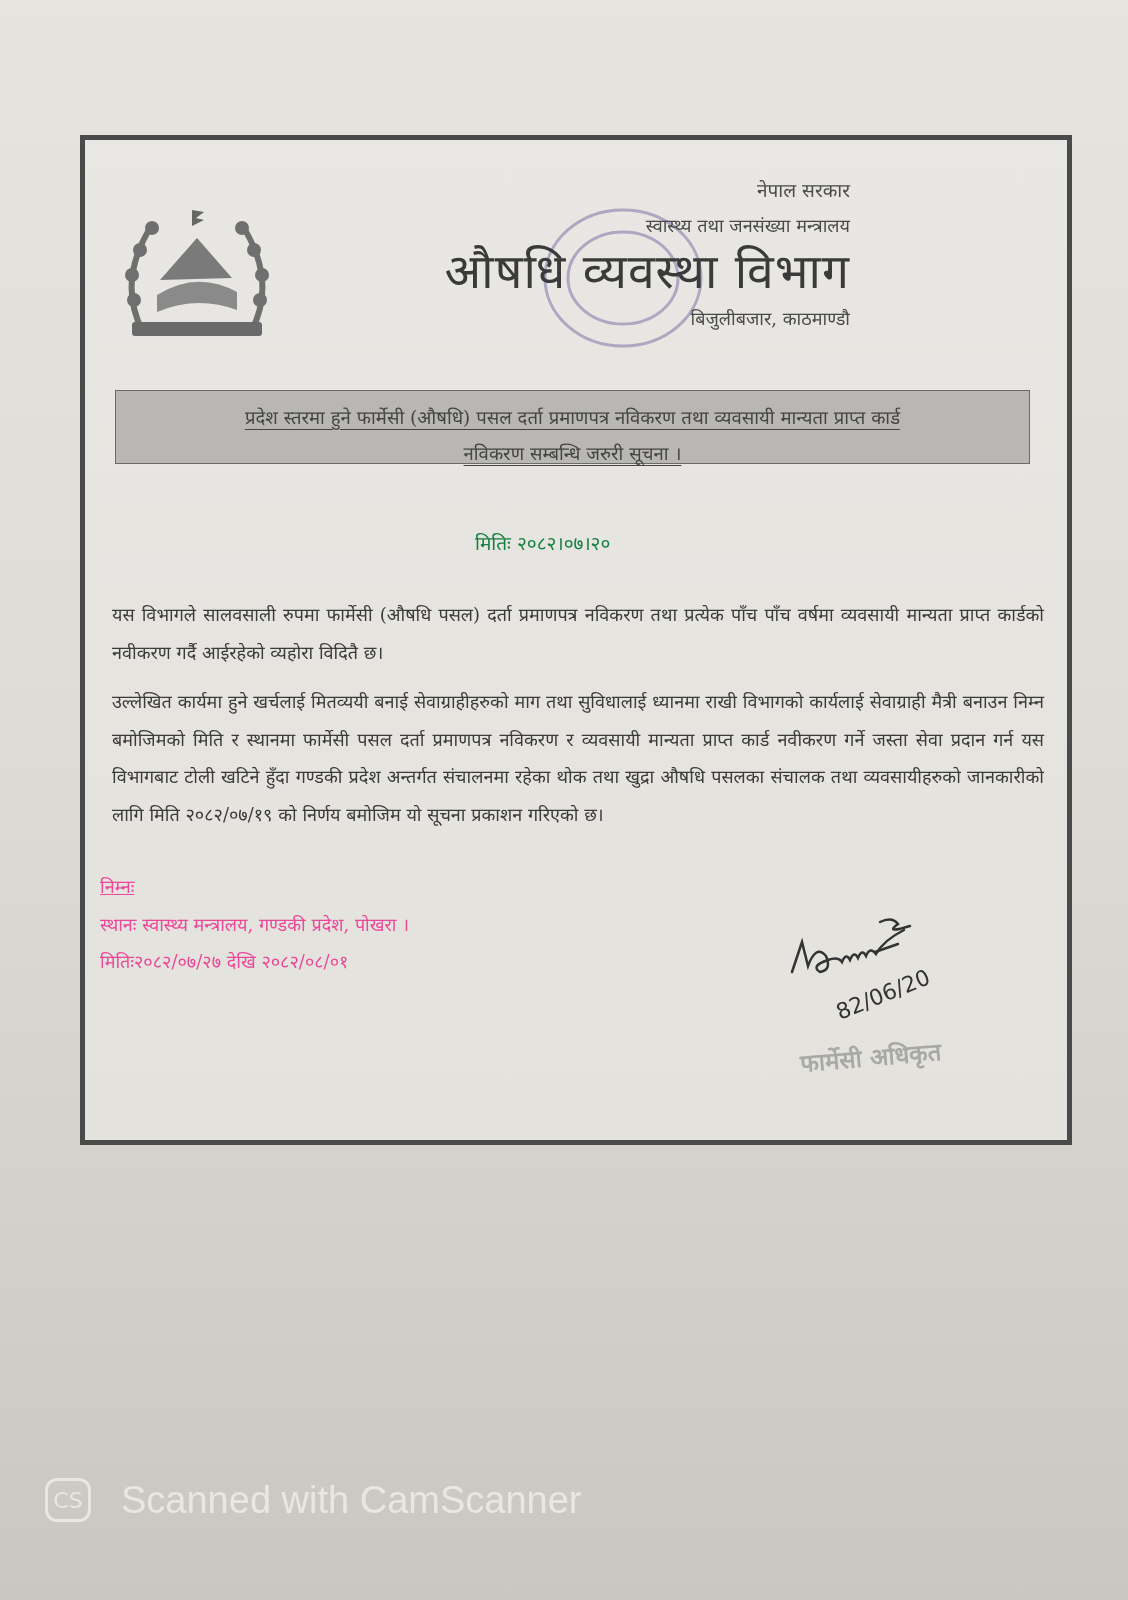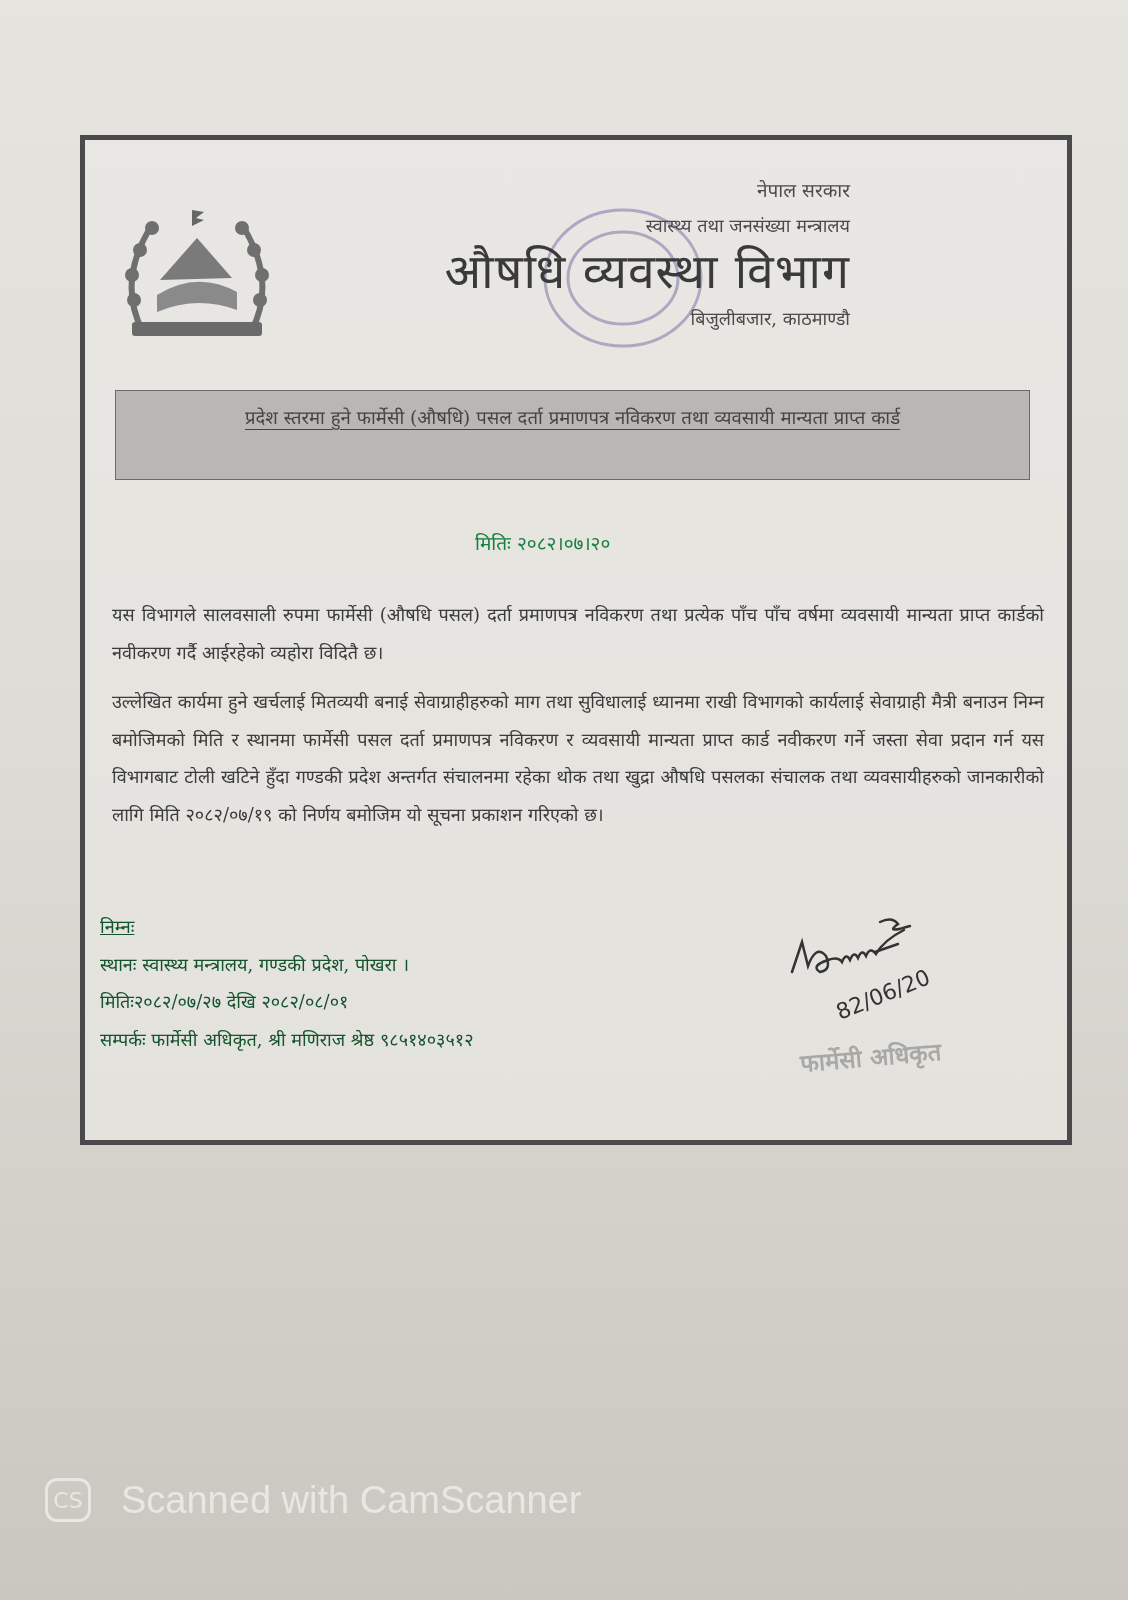--- a/index.html
+++ b/index.html
@@ -14,29 +14,29 @@
     background:linear-gradient(180deg,#e9e7e3,#e4e2dd);
   }
   .emblem{position:absolute;left:112px;top:200px;width:170px;height:155px;}
   .header{position:absolute;left:400px;top:175px;width:450px;text-align:right;color:#4a4a4a;}
   .h-gov{font-size:19px;margin-top:2px;}
   .h-min{font-size:18px;margin-top:10px;}
   .h-dept{font-size:48px;font-weight:normal;letter-spacing:1px;color:#3a3a3a;}
   .h-addr{font-size:18px;margin-top:4px;}
   .seal{position:absolute;left:535px;top:200px;width:175px;height:155px;opacity:.55;}
   .titlebox{
-    position:absolute;left:115px;top:390px;width:915px;height:90px;box-sizing:border-box;
+    position:absolute;left:115px;top:390px;width:915px;height:74px;box-sizing:border-box;
     background:#b9b7b3;border:1px solid #6a6a6a;text-align:center;padding-top:9px;
     font-size:18.5px;line-height:36px;color:#444;
   }
   .titlebox span{text-decoration:underline;text-underline-offset:5px;}
   .date{position:absolute;left:475px;top:530px;font-size:19px;color:#15803d;}
   .body{position:absolute;left:100px;top:584px;width:956px;font-size:18px;line-height:37.5px;color:#3b3b3b;text-align:justify;}
   .body p{margin:12px;}
-  .venue{position:absolute;left:100px;top:908px;font-size:18px;line-height:37.5px;color:#14532d;}
+  .venue{position:absolute;left:100px;top:868px;font-size:18px;line-height:37.5px;color:#ec4899;}
   .venue .lbl{text-decoration:underline;}
   .sig{position:absolute;left:780px;top:900px;width:240px;height:150px;}
   .stamp{position:absolute;left:800px;top:1040px;font-size:24px;color:#9a9a9a;transform:rotate(-5deg);opacity:.8;font-weight:bold;}
   .watermark{position:absolute;left:45px;top:1478px;display:flex;align-items:center;gap:14px;color:#ecebe7;opacity:.9;}
   .wm-logo{width:46px;height:44px;border:3px solid #ecebe7;border-radius:12px;box-sizing:border-box;display:flex;align-items:center;justify-content:center;font-family:"DejaVu Sans","Liberation Sans",sans-serif;font-size:22px;}
   .wm-text{font-family:"Liberation Sans","DejaVu Sans",sans-serif;font-size:38px;margin-left:16px;}
 </style>
 </head>
 <body>
 
@@ -72,34 +72,34 @@
 
 <div class="header">
   <div class="h-gov">नेपाल सरकार</div>
   <div class="h-min">स्वास्थ्य तथा जनसंख्या मन्त्रालय</div>
   <div class="h-dept">औषधि व्यवस्था विभाग</div>
   <div class="h-addr">बिजुलीबजार, काठमाण्डौ</div>
 </div>
 
 <div class="titlebox">
   <div><span>प्रदेश स्तरमा हुने फार्मेसी (औषधि) पसल दर्ता प्रमाणपत्र नविकरण तथा व्यवसायी मान्यता प्राप्त कार्ड</span></div>
+  <div><span>नविकरण सम्बन्धि जरुरी सूचना ।</span></div>
 </div>
 
 <div class="date">मितिः २०८२।०७।२०</div>
 
 <div class="body">
   <p>यस विभागले सालवसाली रुपमा फार्मेसी (औषधि पसल) दर्ता प्रमाणपत्र नविकरण तथा प्रत्येक पाँच पाँच वर्षमा व्यवसायी मान्यता प्राप्त कार्डको नवीकरण गर्दै आईरहेको व्यहोरा विदितै छ।</p>
   <p>उल्लेखित कार्यमा हुने खर्चलाई मितव्ययी बनाई सेवाग्राहीहरुको माग तथा सुविधालाई ध्यानमा राखी विभागको कार्यलाई सेवाग्राही मैत्री बनाउन निम्न बमोजिमको मिति र स्थानमा फार्मेसी पसल दर्ता प्रमाणपत्र नविकरण र व्यवसायी मान्यता प्राप्त कार्ड नवीकरण गर्ने जस्ता सेवा प्रदान गर्न यस विभागबाट टोली खटिने हुँदा गण्डकी प्रदेश अन्तर्गत संचालनमा रहेका थोक तथा खुद्रा औषधि पसलका संचालक तथा व्यवसायीहरुको जानकारीको लागि मिति २०८२/०७/१९ को निर्णय बमोजिम यो सूचना प्रकाशन गरिएको छ।</p>
 </div>
 
 <div class="venue">
   <div class="lbl">निम्नः</div>
   <div>स्थानः स्वास्थ्य मन्त्रालय, गण्डकी प्रदेश, पोखरा ।</div>
   <div>मितिः२०८२/०७/२७ देखि २०८२/०८/०१</div>
-  <div>सम्पर्कः फार्मेसी अधिकृत, श्री मणिराज श्रेष्ठ ९८५१४०३५१२</div>
 </div>
 
 <svg class="sig" viewBox="0 0 240 150">
   <g fill="none" stroke="#333" stroke-width="2.5" stroke-linecap="round">
     <path d="M12 72 L22 42 L28 66 Q36 44 46 56 Q52 70 40 72 Q30 66 48 60 Q58 56 62 62 Q66 52 70 60 Q74 50 78 58 Q82 48 86 56 Q90 46 96 54 Q104 40 124 30"></path>
     <path d="M100 22 Q112 16 118 24 Q104 34 130 26"></path>
     <path d="M95 52 L118 44"></path>
   </g>
   <text x="60" y="120" transform="rotate(-22 60 120)" font-family="DejaVu Sans, sans-serif" font-size="22" fill="#333">82/06/20</text>
 </svg>

